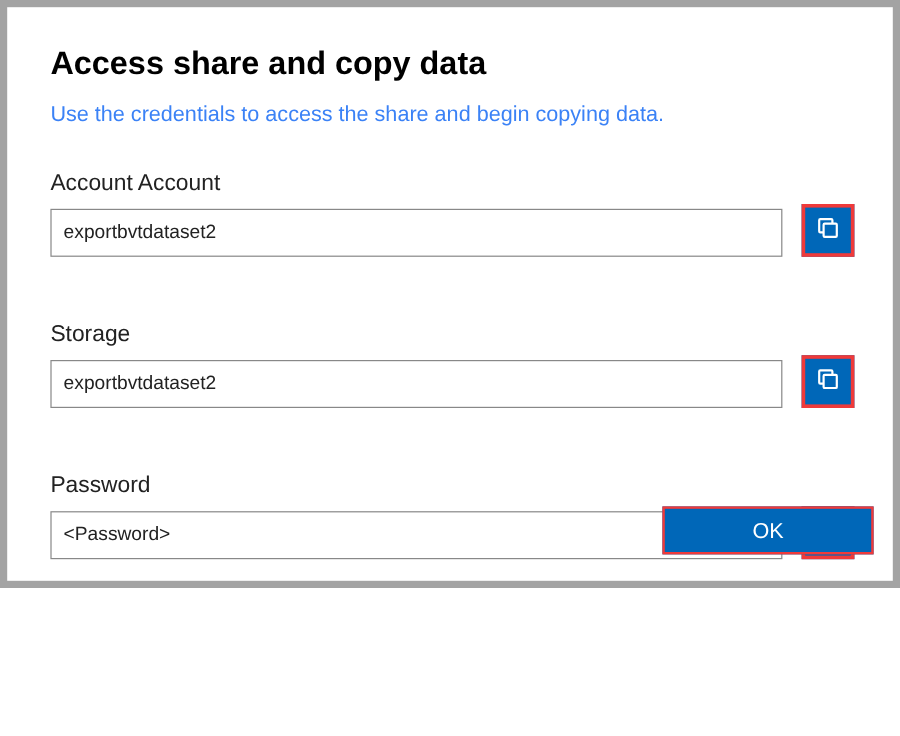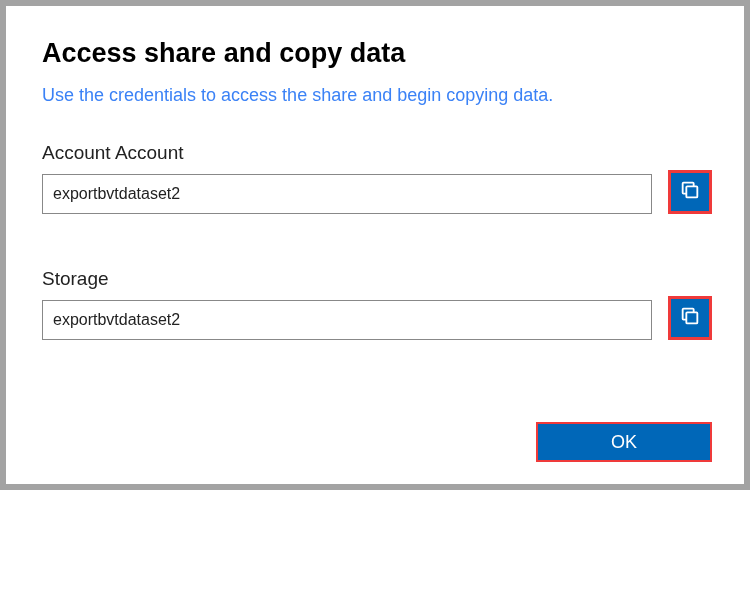--- a/index.html
+++ b/index.html
@@ -56,21 +56,21 @@
       border: 3px solid #ef3a3a;
       display: flex;
       align-items: center;
       justify-content: center;
       cursor: pointer;
       flex-shrink: 0;
     }
     .copy-btn svg { width: 22px; height: 22px; }
     .ok-btn {
       position: absolute;
-      right: 32px;
+      right: 16px;
       bottom: 22px;
       width: 176px;
       height: 40px;
       background: #0067b8;
       color: #fff;
       font-size: 18px;
       border: 2px solid #ef3a3a;
       cursor: pointer;
       text-align: center;
       font-family: inherit;
@@ -107,16 +107,30 @@
         <span>
           <svg viewBox="0 0 24 24" fill="none" stroke="#fff" stroke-width="2">
             <rect x="8" y="8" width="12" height="12" rx="1"></rect>
             <path d="M16 8 V5 a1 1 0 0 0 -1 -1 H5 a1 1 0 0 0 -1 1 v10 a1 1 0 0 0 1 1 h3"></path>
           </svg>
         </span>
       </div>
     </div>
   </div>
 
+  <div class="field-group">
+    <label class="field-label">Password</label>
+    <div class="field-row">
+      <input type="text" class="field-input" readonly="" value="&lt;Password&gt;" style="">
+      <div class="copy-btn">
+        <span>
+          <svg viewBox="0 0 24 24" fill="none" stroke="#fff" stroke-width="2">
+            <rect x="8" y="8" width="12" height="12" rx="1"></rect>
+            <path d="M16 8 V5 a1 1 0 0 0 -1 -1 H5 a1 1 0 0 0 -1 1 v10 a1 1 0 0 0 1 1 h3"></path>
+          </svg>
+        </span>
+      </div>
+    </div>
+  </div>
 
   <button class="ok-btn">OK</button>
 
 </div>
 
 </body></html>

